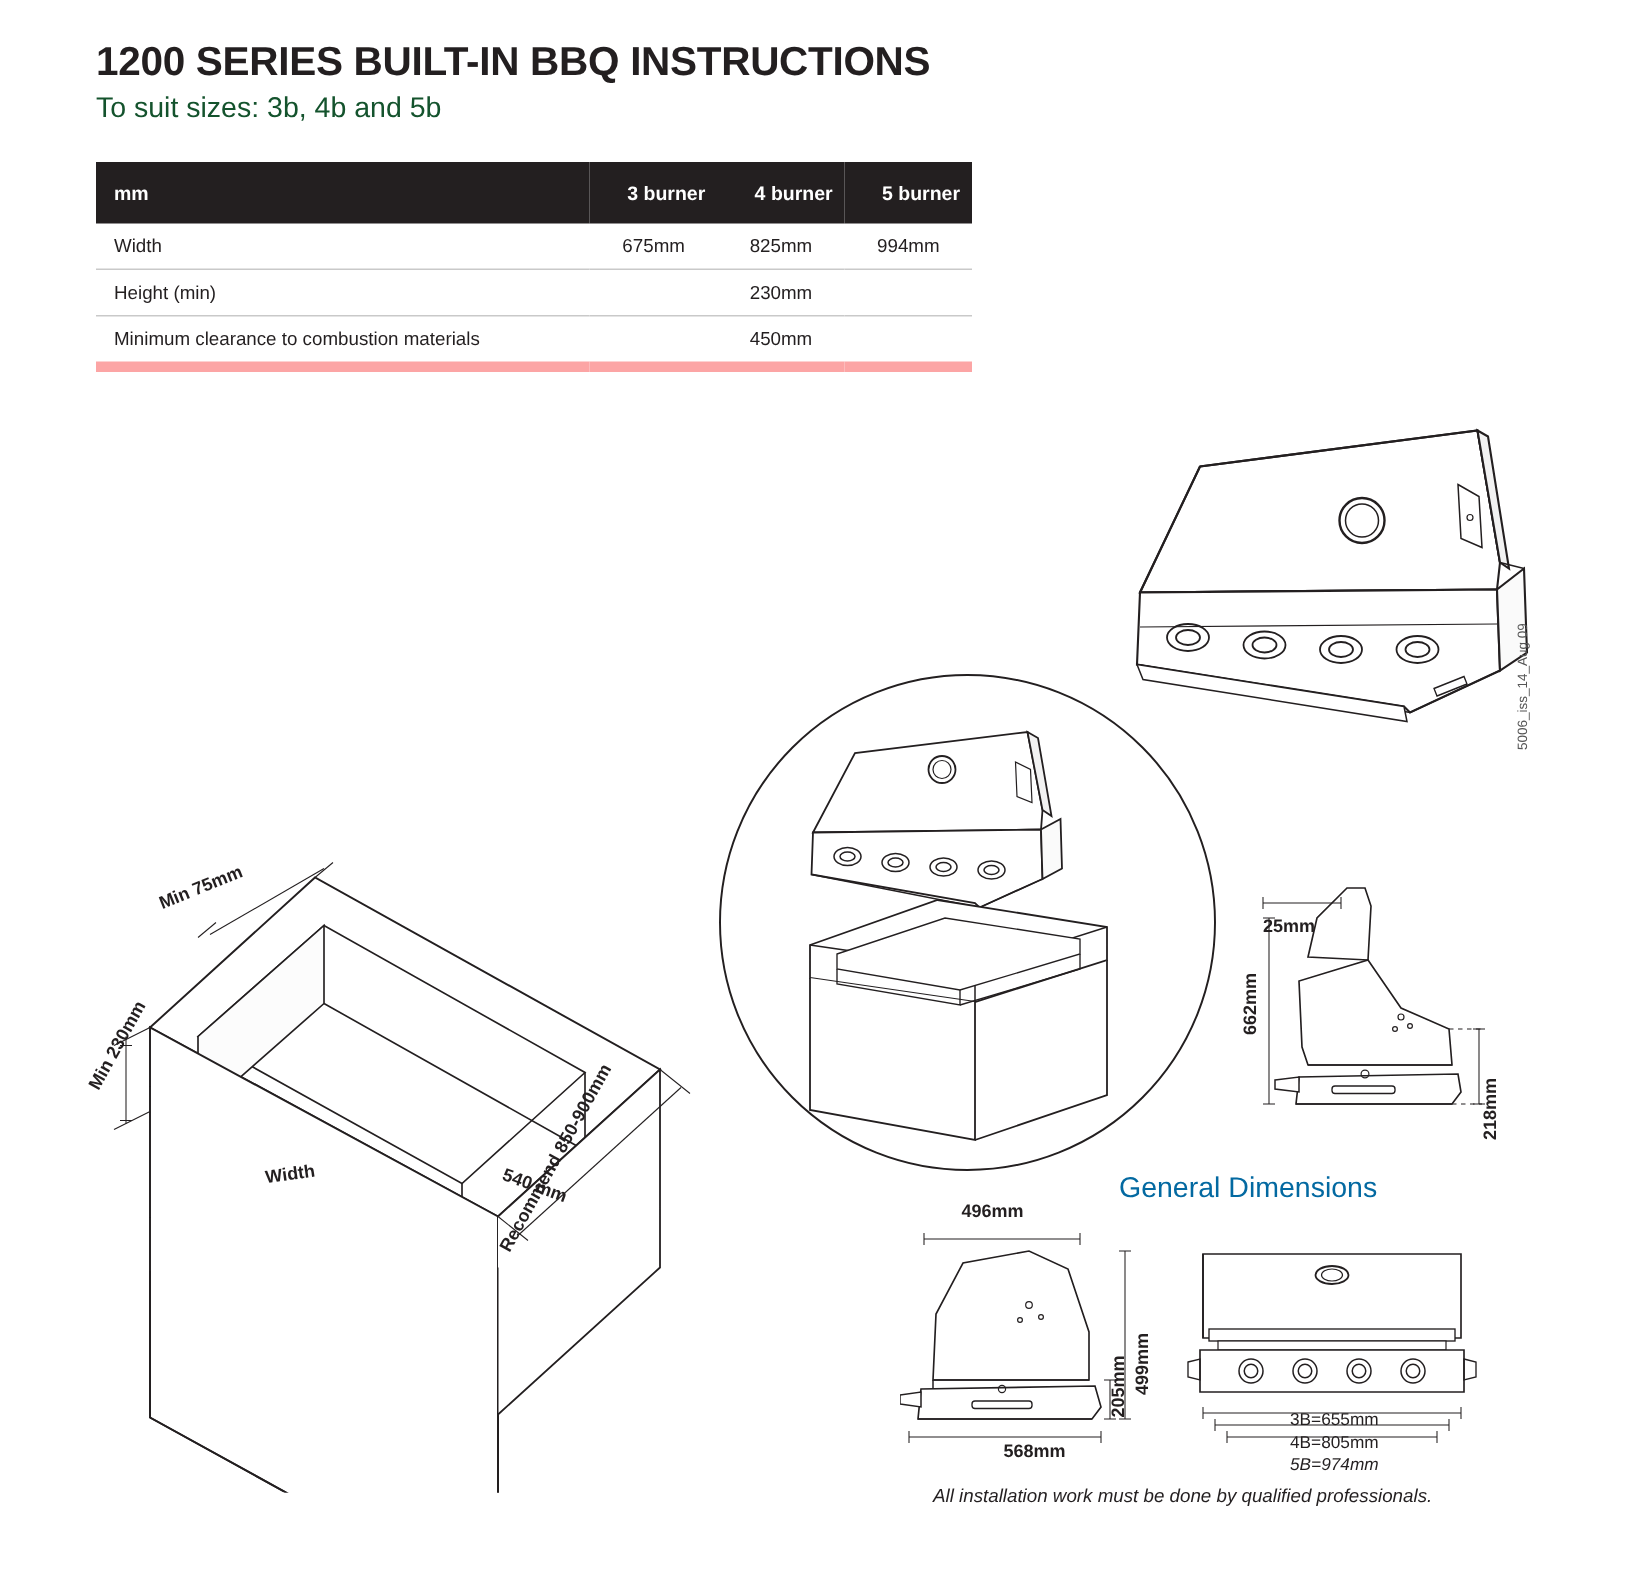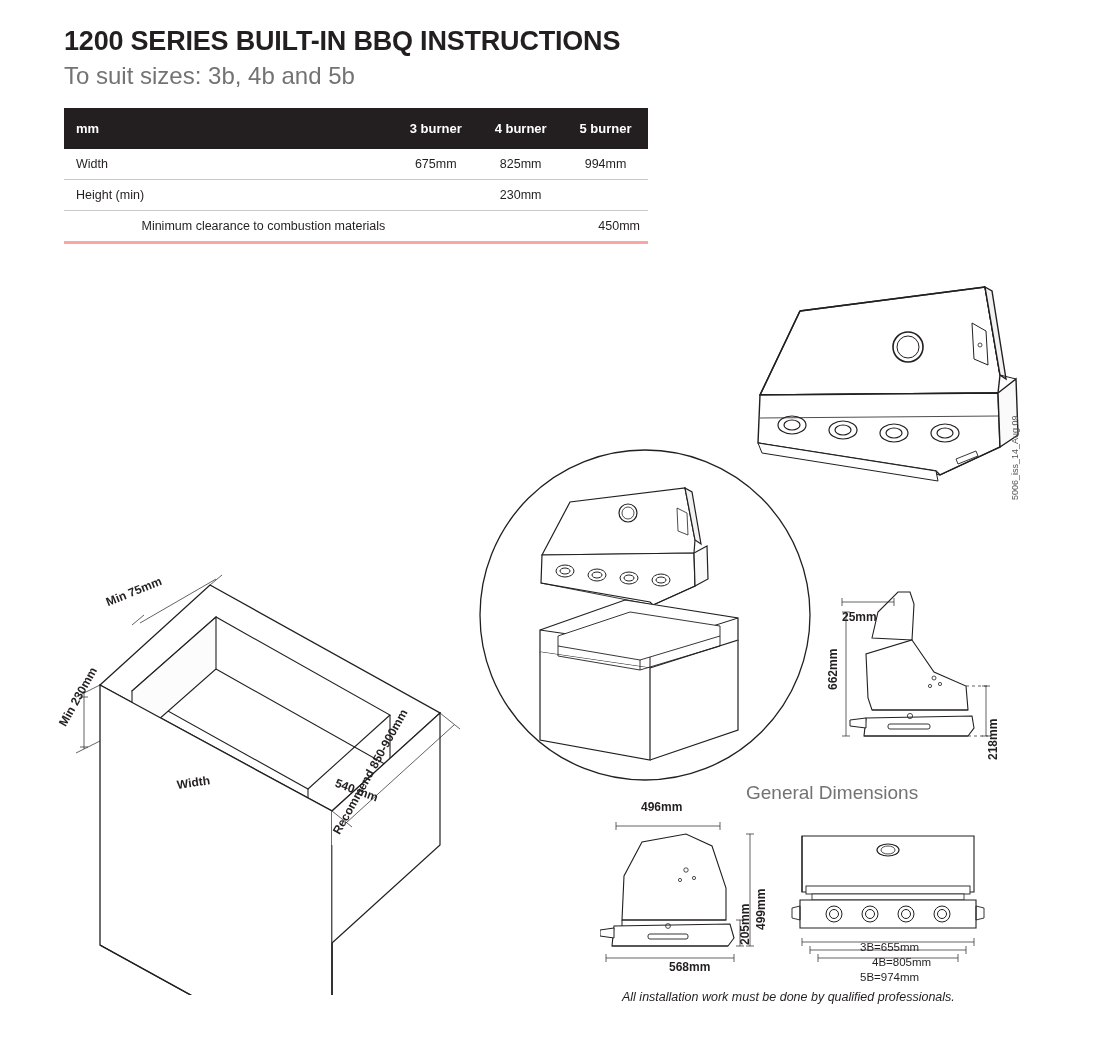--- a/index.html
+++ b/index.html
@@ -24,79 +24,78 @@
     top: 26px;
     font-size: 27px;
     font-weight: bold;
     letter-spacing: -0.2px;
     color: #231f20;
   }
   .subtitle {
     position: absolute;
     left: 64px;
     top: 62px;
-    font-size: 24px;
-    color: #737373;
+    font-size: 19px;
+    color: #14532d;
   }
 
   
   .spec-table {
     position: absolute;
     left: 64px;
     top: 108px;
     width: 584px;
     border-collapse: collapse;
     font-size: 13px;
   }
   .spec-table thead th {
     background: #231f20;
     color: #ffffff;
     font-size: 13px;
     font-weight: bold;
     padding: 13px 8px;
-    text-align: center;
+    text-align: right;
   }
   .spec-table thead th.lbl {
     text-align: left;
     padding-left: 12px;
   }
   .spec-table tbody td {
     border-bottom: 1px solid #c9c9c9;
     padding: 8px 8px;
     text-align: center;
     font-size: 12.5px;
     color: #231f20;
   }
   .spec-table tbody td.lbl {
     text-align: left;
     padding-left: 12px;
   }
   .spec-table tbody tr:last-child td {
-    border-bottom: 3px solid #fca5a5;
-    text-align: right;
+    border-bottom: 7px solid #fca5a5;
   }
 
   
   .fig {
     position: absolute;
   }
   .fig svg { display: block; }
 
   .cap {
     position: absolute;
     font-size: 12px;
     color: #231f20;
   }
 
   #general-dims-label {
     position: absolute;
     left: 746px;
     top: 782px;
     font-size: 19px;
-    color: #737373;
+    color: #0369a1;
   }
   #footnote {
     position: absolute;
     left: 622px;
     top: 990px;
     font-size: 12.5px;
     color: #231f20;
     font-style: italic;
   }
   #side-code {
@@ -395,18 +394,18 @@
         <path d="M22 130 L178 130"></path>
         <path d="M22 126 L22 134"></path>
         <path d="M178 126 L178 134"></path>
         <path d="M30 138 L170 138"></path>
         <path d="M30 134 L30 142"></path>
         <path d="M170 134 L170 142"></path>
       </g>
     </svg>
   </div>
   <div class="cap dim-txt-sm" style="left:860px; top:941px;">3B=655mm</div>
-  <div class="cap dim-txt-sm" style="left:860px; top:956px;margin-left:12px;">4B=805mm</div>
-  <div class="cap dim-txt-sm" style="left:860px; top:971px;">5B=974mm</div>
+  <div class="cap dim-txt-sm" style="left:860px; top:956px;">4B=805mm</div>
+  <div class="cap dim-txt-sm" style="left:860px; top:971px;font-style:italic;">5B=974mm</div>
 
   <div id="footnote">All installation work must be done by qualified professionals.</div>
 
 </div>
 
 </body></html>

